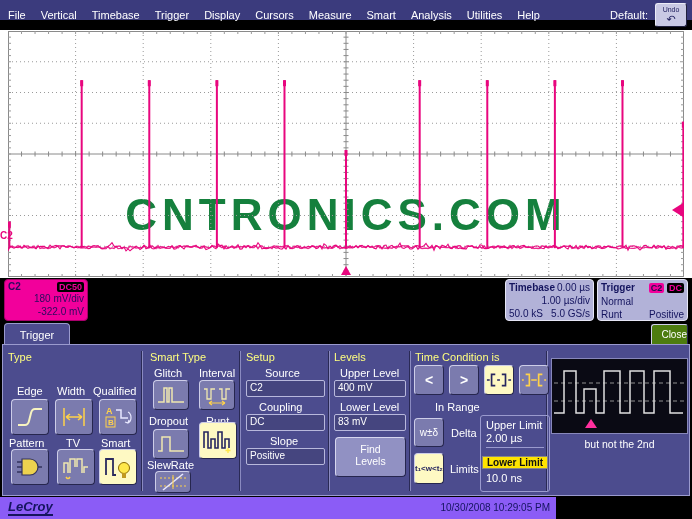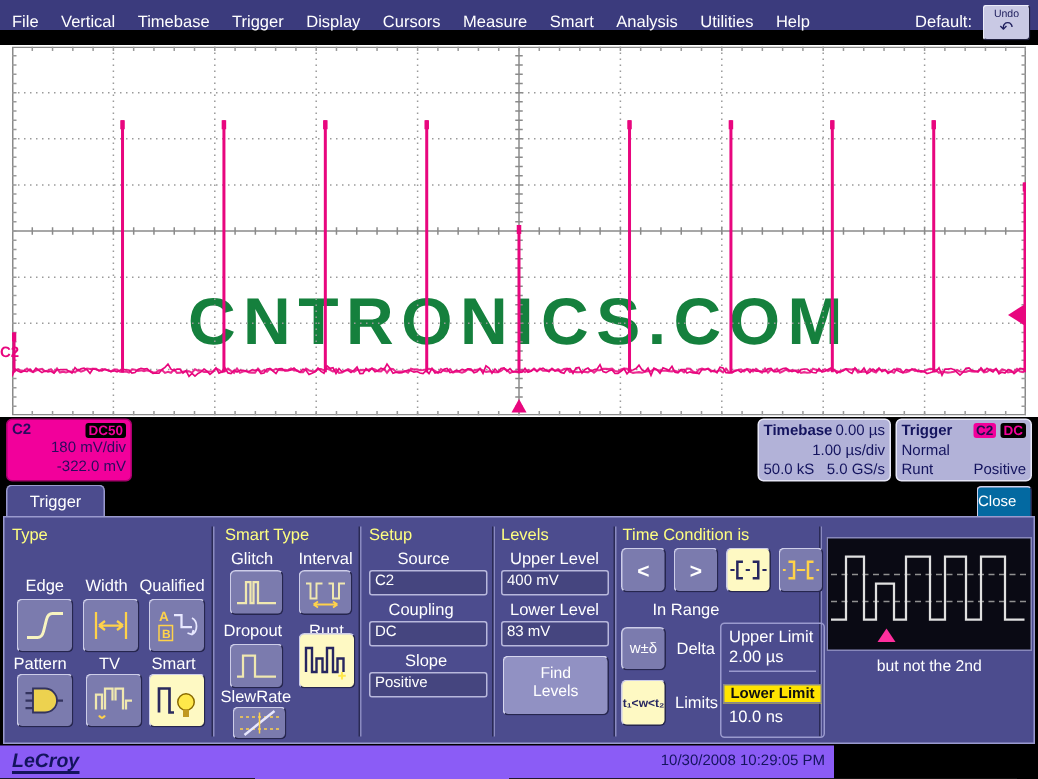--- a/index.html
+++ b/index.html
@@ -30,22 +30,22 @@
   #c2box .r2,#c2box .r3{text-align:right;line-height:13px;}
   .infobox{background:#b2b2d8;border:1px solid #e6e6f6;color:#14145e;padding:1px 3px;}
   #tbbox{left:505px;top:1px;width:89px;height:42px;}
   #trbox{left:597px;top:1px;width:91px;height:42px;}
   .infobox .row{display:flex;justify-content:space-between;line-height:13px;}
   .infobox .bold{font-weight:bold;}
   .badge-pink{background:#f2009b;color:#20104e;border-radius:2px;padding:0 2px;font-size:9px;font-weight:bold;}
   
   #dlg-tab{position:absolute;left:4px;top:323px;width:64px;height:22px;background:#4c4c8e;border:1px solid #9a9ace;
            border-bottom:none;border-radius:4px 4px 0 0;color:#fff;font-size:11px;text-align:center;line-height:22px;}
-  #close-btn{position:absolute;left:651px;top:324px;width:37px;height:35px;background:#0369a1;border:1px solid #d0d0ea;
-           border-right-color:#26264e;border-radius:3px 3px 0 0;color:#fff;font-size:10px;text-align:left;line-height:20px;box-sizing:border-box;}
+  #close-btn{position:absolute;left:651px;top:324px;width:37px;height:35px;background:#4d7c0f;border:1px solid #d0d0ea;
+           border-right-color:#26264e;border-radius:3px 3px 0 0;color:#fff;font-size:10px;text-align:right;line-height:20px;box-sizing:border-box;}
   #dialog{position:absolute;left:2px;top:344px;width:688px;height:152px;background:#4c4c8e;border:1px solid #9a9ace;box-sizing:border-box;padding-left:24px;}
   .seclabel{position:absolute;color:#ffff80;font-size:11px;}
   .wlabel{position:absolute;color:#fff;font-size:11px;white-space:nowrap;}
   .vsep{position:absolute;width:0;border-left:1px solid #2a2a55;border-right:1px solid #8a8ac0;}
   .btn3d{position:absolute;background:#7b7bae;border:1px solid #cdcde8;border-right-color:#26264e;border-bottom-color:#26264e;
          border-radius:4px;box-sizing:border-box;display:flex;align-items:center;justify-content:center;}
   .btn3d.sel{background:#fef9c3;}
   .field{position:absolute;background:#45457f;border:1px solid #b8b8dc;border-radius:2px;color:#fff;font-size:10px;
          padding:1px 3px;box-sizing:border-box;}
   .bigbtn{position:absolute;background:#9191c3;border:1px solid #d6d6ee;border-right-color:#26264e;border-bottom-color:#26264e;

